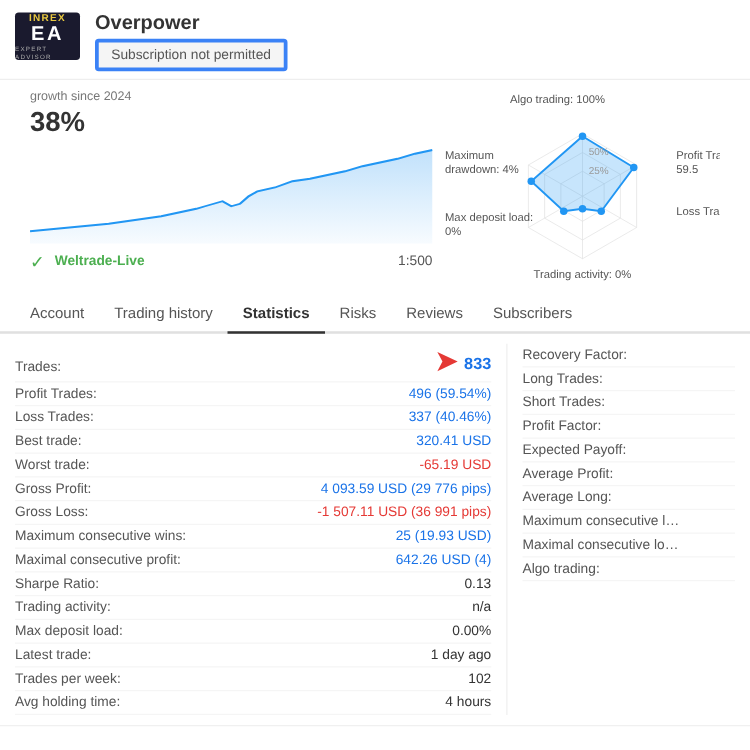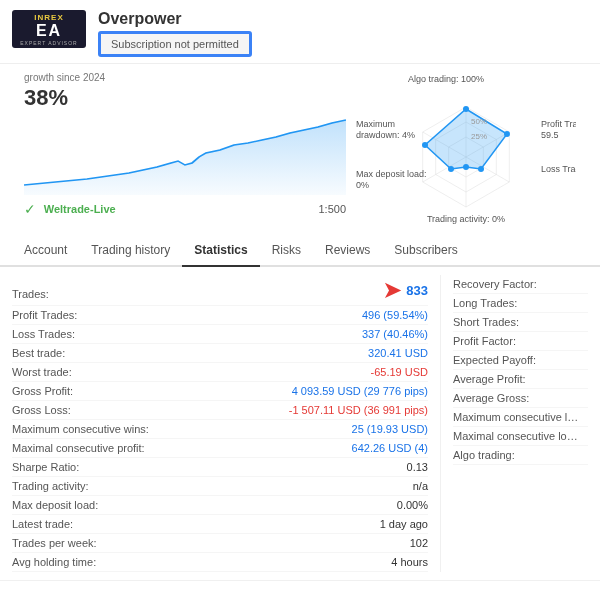--- a/index.html
+++ b/index.html
@@ -1,21 +1,21 @@
 <!DOCTYPE html>
 <html><head>
   <meta charset="utf-8">
   <style>
     * { margin: 0; padding: 0; box-sizing: border-box; }
     body { font-family: Arial, sans-serif; font-size: 12px; color: #333; background: #fff; width: 600px; min-height: 600px; overflow-x: hidden; }
 
     
     .header { display: flex; align-items: flex-start; padding: 10px 12px 6px; border-bottom: 1px solid #eee; }
     .logo-area { display: flex; align-items: center; margin-right: 12px; }
-    .logo-box { width: 74px; height: 38px; background: #1a1a2e; border-radius: 3px; display: flex; flex-direction: column; align-items: center; justify-content: center; }
+    .logo-box { width: 52px; height: 38px; background: #1a1a2e; border-radius: 3px; display: flex; flex-direction: column; align-items: center; justify-content: center; }
     .logo-text-top { color: #e8c840; font-size: 8px; font-weight: bold; letter-spacing: 1px; }
     .logo-text-mid { color: #fff; font-size: 16px; font-weight: bold; letter-spacing: 2px; }
     .logo-text-bot { color: #aaa; font-size: 5px; letter-spacing: 1px; }
     .header-info { flex: 1; }
     .header-title { font-size: 16px; font-weight: bold; color: #333; margin-bottom: 3px; }
     .header-meta { display: flex; align-items: center; gap: 8px; font-size: 11px; color: #555; margin-bottom: 5px; }
     .flag { width: 14px; height: 10px; background: linear-gradient(to bottom, #003087 33%, #fff 33%, #fff 66%, #cf142b 66%); display: inline-block; border: 1px solid #ccc; }
     .stars { color: #ccc; font-size: 11px; }
     .reviews { color: #555; }
     .weeks-badge { color: #4caf50; font-weight: bold; }
@@ -38,21 +38,21 @@
     .radar-container { width: 220px; height: 155px; position: relative; }
 
     
     .tabs { display: flex; border-bottom: 2px solid #e0e0e0; padding: 0 12px; }
     .tab { padding: 8px 12px; font-size: 12px; color: #555; cursor: pointer; border-bottom: 2px solid transparent; margin-bottom: -2px; }
     .tab.active { color: #333; border-bottom: 2px solid #333; font-weight: bold; }
 
     
     .stats-content { display: flex; padding: 8px 0; }
     .stats-left { flex: 1; padding: 0 12px; }
-    .stats-right { width: 160px; padding: 0 12px; border-left: 1px solid #f0f0f0; }
+    .stats-right { width: 195px; padding: 0 12px; border-left: 1px solid #f0f0f0; }
     .stat-row { display: flex; justify-content: space-between; align-items: baseline; padding: 3px 0; border-bottom: 1px solid #f5f5f5; font-size: 11px; }
     .stat-label { color: #555; }
     .stat-value { color: #333; text-align: right; }
     .stat-value.blue { color: #1a73e8; }
     .stat-value.red { color: #e53935; }
     .stat-value.large { font-size: 13px; font-weight: bold; }
 
     .arrow-indicator { position: relative; display: flex; align-items: center; gap: 4px; }
     .red-arrow { color: #e53935; font-size: 22px; line-height: 1; }
 
@@ -236,21 +236,21 @@
       </div>
       <div class="stat-row">
         <span class="stat-label">Expected Payoff:</span>
         <span class="stat-value"></span>
       </div>
       <div class="stat-row">
         <span class="stat-label">Average Profit:</span>
         <span class="stat-value"></span>
       </div>
       <div class="stat-row">
-        <span class="stat-label">Average Gross:</span>
+        <span class="stat-label">Average Long:</span>
         <span class="stat-value"></span>
       </div>
       <div class="stat-row">
         <span class="stat-label">Maximum consecutive l…</span>
         <span class="stat-value"></span>
       </div>
       <div class="stat-row">
         <span class="stat-label">Maximal consecutive lo…</span>
         <span class="stat-value"></span>
       </div>

